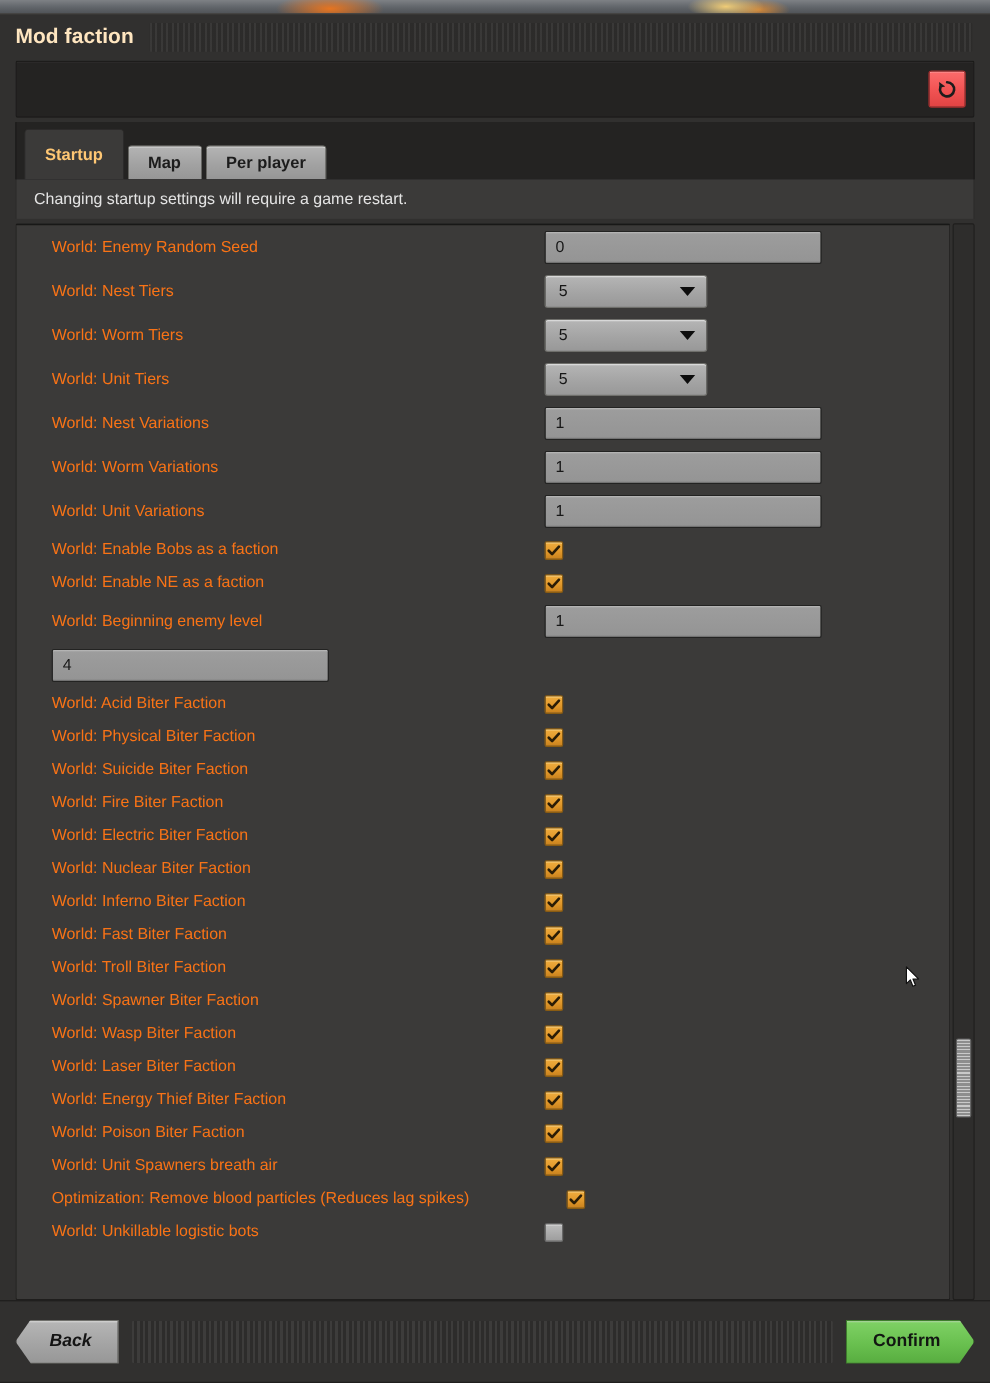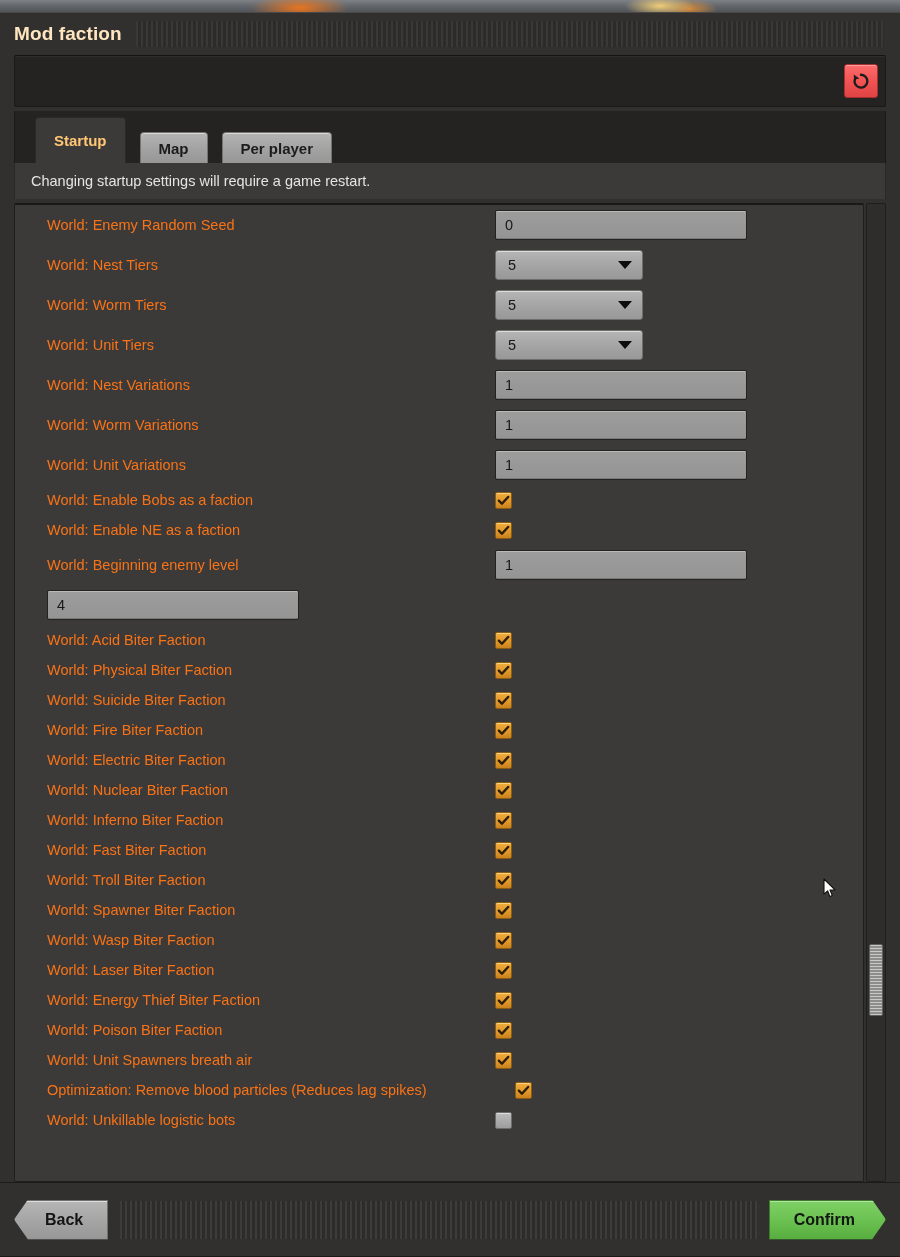--- a/index.html
+++ b/index.html
@@ -103,22 +103,22 @@
     padding: 0 14px;
     position: relative;
   }
   .tabstrip {
     height: 52px;
     background: #242322;
     border-left: 1px solid #1a1918;
     border-right: 1px solid #1a1918;
     display: flex;
     align-items: flex-end;
-    padding-left: 20px;
-    gap: 14px;
+    padding-left: 7px;
+    gap: 3px;
     position: relative;
   }
   .tab {
     height: 31px;
     min-width: 60px;
     padding: 0 18px;
     display: flex; align-items: center; justify-content: center;
     font-size: 15px; font-weight: bold;
     border-radius: 4px 4px 0 0;
     cursor: pointer;
@@ -296,20 +296,21 @@
     height: 40px;
     padding: 0 24px 0 30px;
     background: linear-gradient(180deg, #b6b6b6 0%, #a4a4a4 55%, #979797 100%);
     border: 1px solid #6f6f6b;
     box-shadow: inset 0 1px 0 rgba(255,255,255,.55);
     color: #141414;
     font-size: 16px; font-weight: bold;
     display: flex; align-items: center; justify-content: center;
     cursor: pointer;
     clip-path: polygon(14px 0, 100% 0, 100% 100%, 14px 100%, 0 50%);
+    font-style: italic;
   }
   .bottom-grip {
     flex: 1 1 auto;
     height: 38px;
     background-image: repeating-linear-gradient(
       90deg,
       #3d3c3b 0px, #3d3c3b 2px,
       #2d2c2b 2px, #2d2c2b 5px);
     border-radius: 1px;
   }

